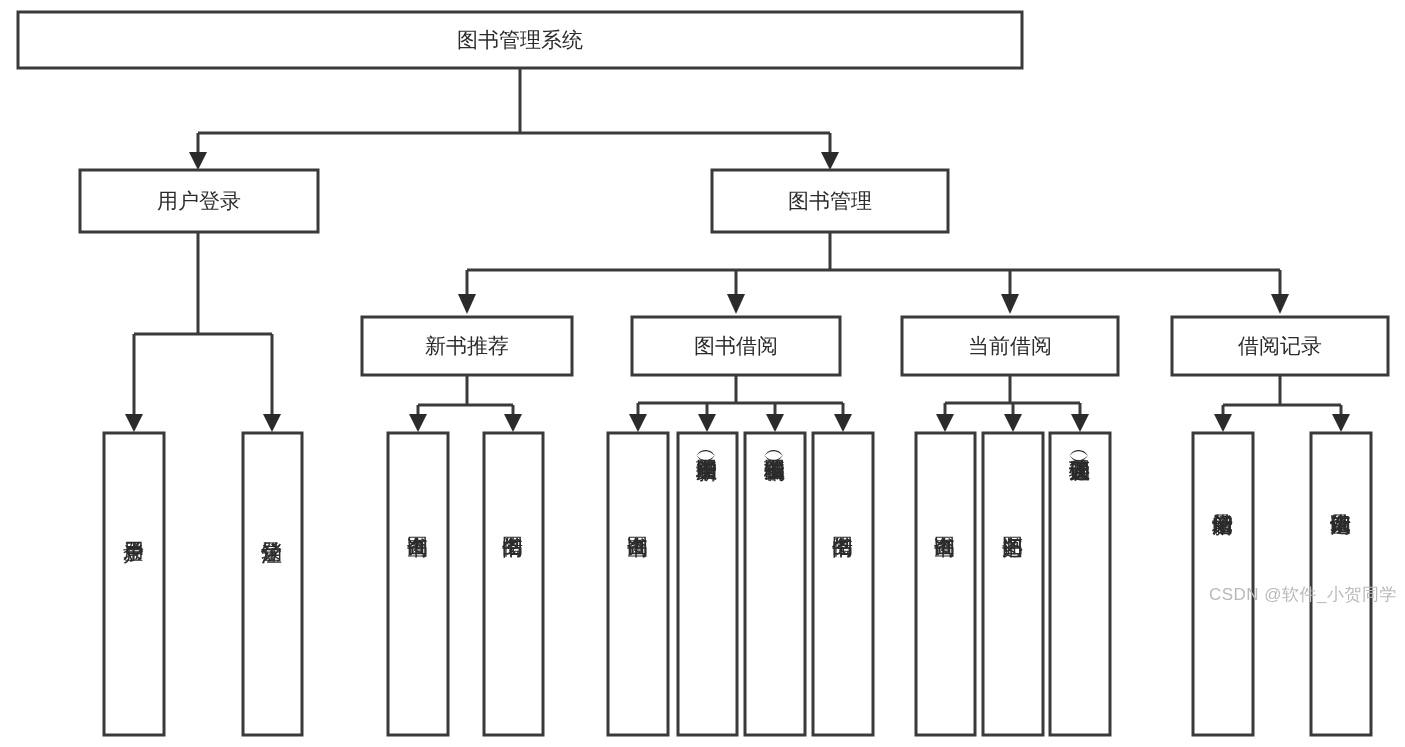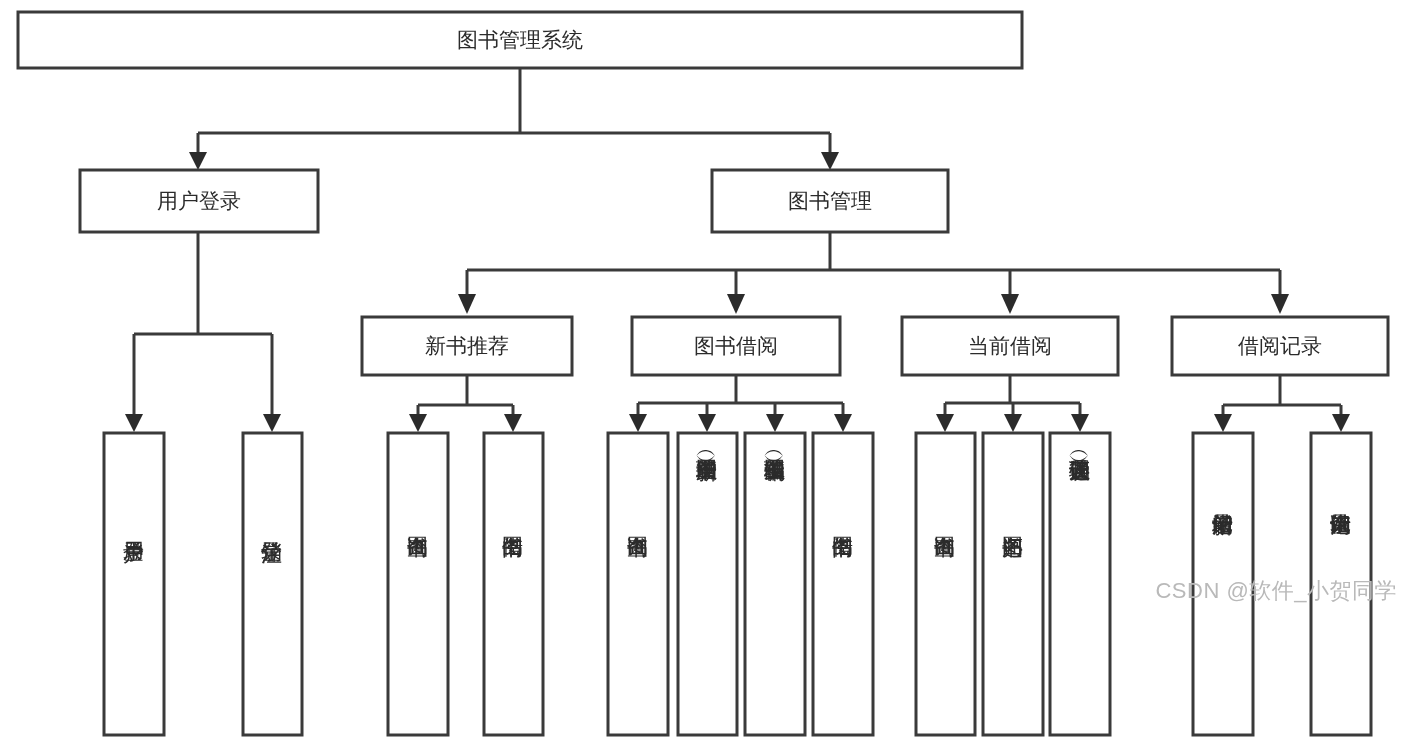--- a/index.html
+++ b/index.html
@@ -52,21 +52,21 @@
   }
   .arrow-head {
     fill: #2b2b2b;
     stroke: none;
   }
   .watermark {
     position: absolute;
     right: 8px;
     bottom: 6px;
     font-family: "Liberation Sans", "DejaVu Sans", sans-serif;
-    font-size: 22px;
+    font-size: 17px;
     color: #b9b9b9;
     letter-spacing: 0.5px;
     white-space: nowrap;
     pointer-events: none;
   }
 </style>
 </head>
 <body>
 
 <div id="diagram-root">

